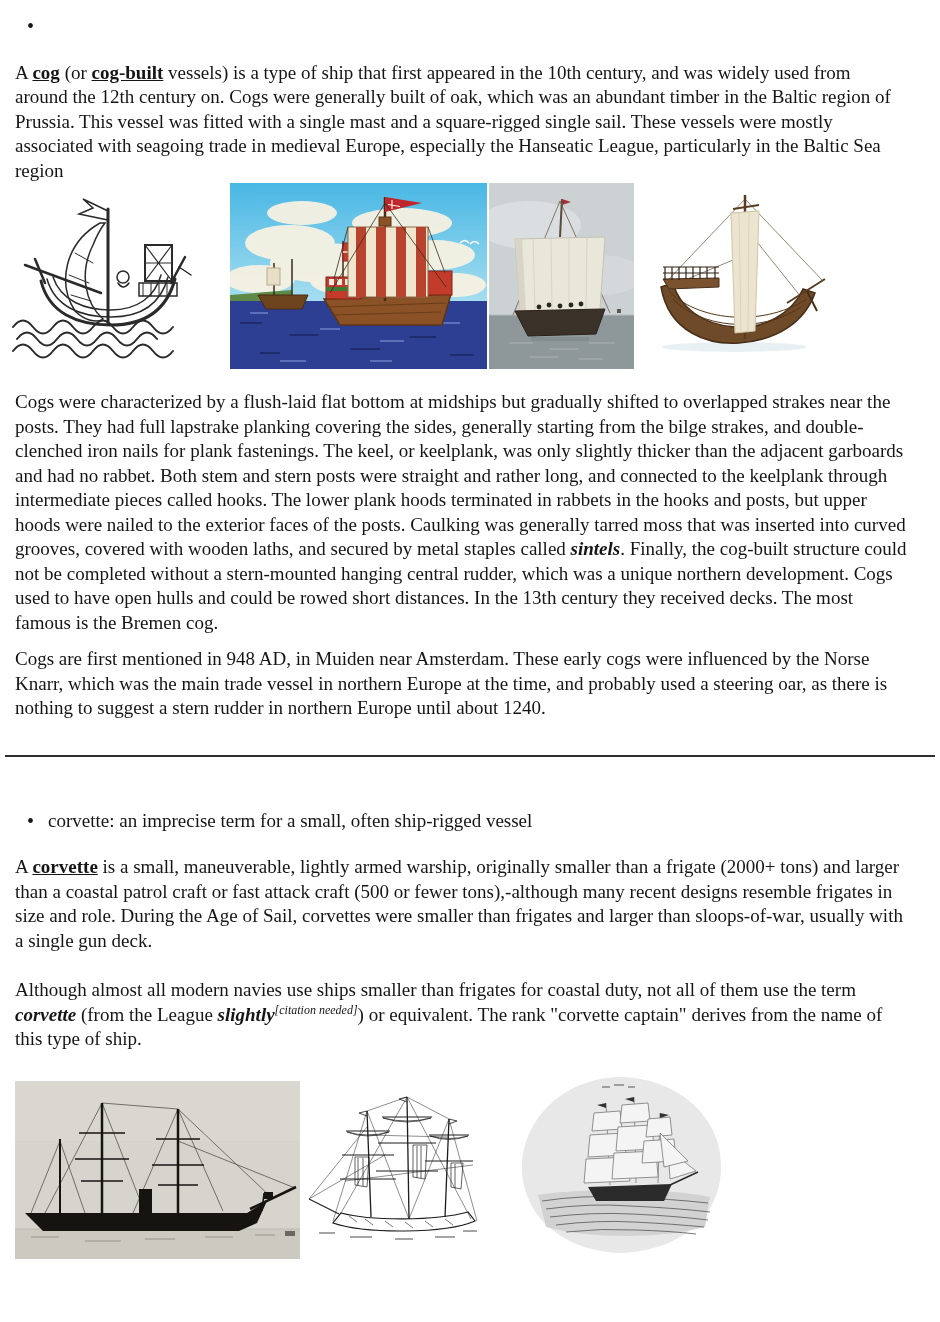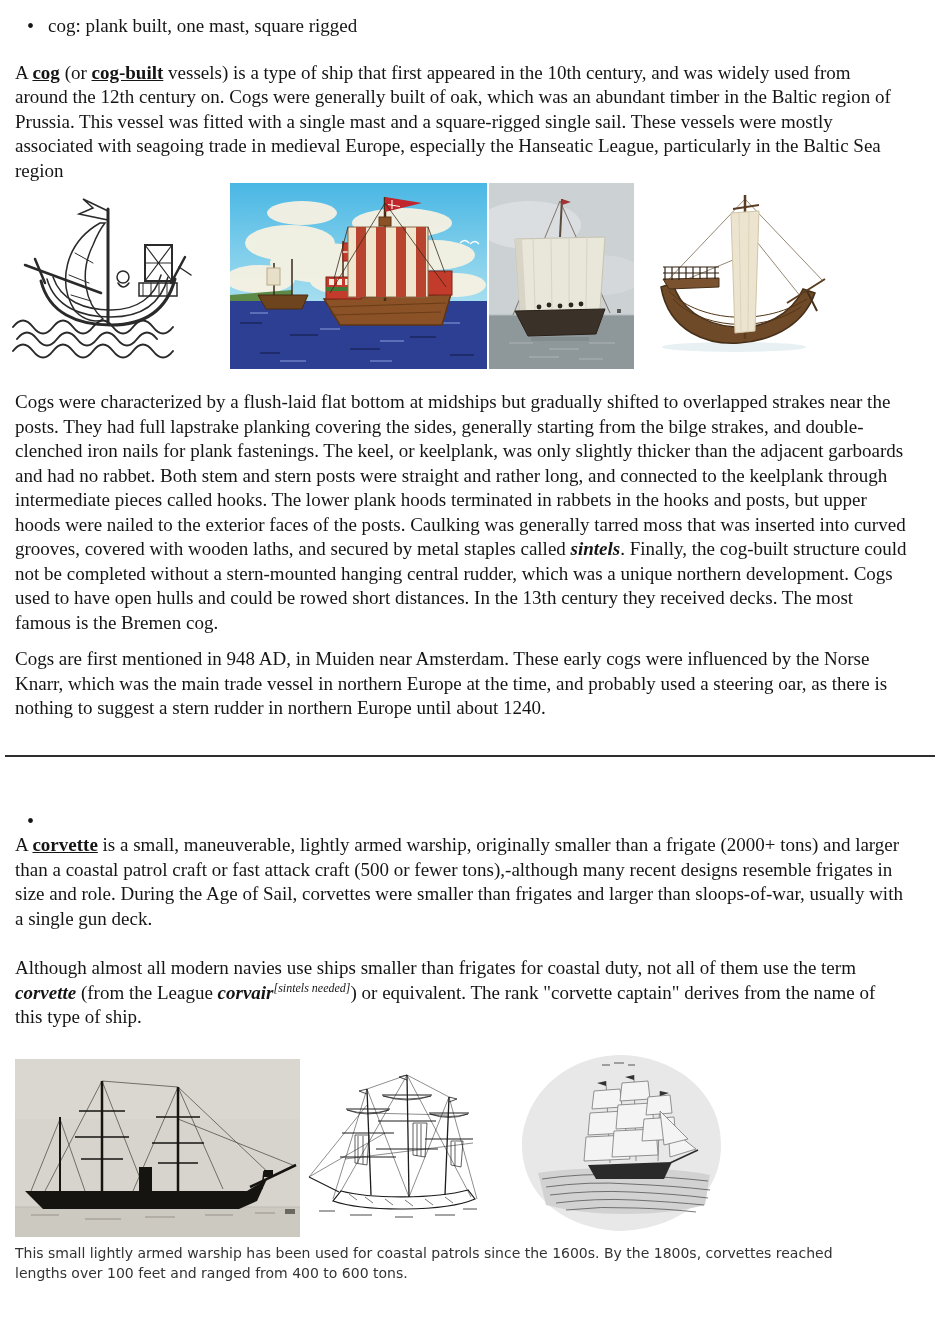--- a/index.html
+++ b/index.html
@@ -11,37 +11,36 @@
   .bullet-row{display:flex;}
   .dot{flex:0 0 33px;box-sizing:border-box;padding-left:12px;font-size:20px;line-height:24.5px;}
   .p1{margin-top:22px;}
   .row1{margin-top:0;margin-left:-10px;display:flex;align-items:flex-start;}
   .row1 svg{display:block;}
   .g15{margin-right:15px;} .g2{margin-right:2px;} .g5{margin-right:5px;}
   .p2{margin-top:21px;}
   .p3{margin-top:12px;}
   hr.divider{border:none;border-top:2px solid #2e2e2e;margin:34px -28px 0 -10px;}
   .b2{margin-top:52px;}
-  .p4{}
+  .p4{margin-top:22px;}
   .p5{margin-top:25px;}
   .row2{margin-top:17px;display:flex;align-items:flex-end;}
   .row2 svg{display:block;}
   .caption{margin-top:6px;font-family:"DejaVu Sans",sans-serif;font-size:14px;line-height:20px;
            color:#333333;max-width:872px;}
   b{font-weight:bold;text-decoration:underline;} i{font-style:italic;font-weight:bold;}
   sup.cite{font-size:12px;font-style:italic;line-height:0;vertical-align:super;}
 </style>
 </head>
 <body>
 
 <div class="page">
 
   <div class="bullet-row">
     <span class="dot">•</span>
-    <span>cog: plank built, one mast, square rigged</span>
   </div>
 
   <p class="p1"><span>A </span><b>cog</b><span> (or </span><b>cog-built</b><span> vessels) is a type of ship that first appeared in the 10th century, and was widely used from around the 12th century on. Cogs were generally built of oak, which was an abundant timber in the Baltic region of Prussia. This vessel was fitted with a single mast and a square-rigged single sail. These vessels were mostly associated with seagoing trade in medieval Europe, especially the Hanseatic League, particularly in the Baltic Sea region</span></p>
 
   <div class="row1">
 
     <svg class="g15" width="210" height="186" viewBox="0 0 210 186" role="img" aria-label="Medieval woodcut engraving of a cog ship with curved furled sail and wavy sea">
       <rect width="210" height="186" fill="#ffffff"></rect>
       <g stroke="#2a2a2a" fill="none" stroke-linecap="round">
         <path d="M8,144 q10,-13 20,0 q10,13 20,0 q10,-13 20,0 q10,13 20,0 q10,-13 20,0 q10,13 20,0 q10,-13 20,0 q10,13 20,0" stroke-width="2"></path>
@@ -199,25 +198,26 @@
   </div>
 
   <p class="p2"><span>Cogs were characterized by a flush-laid flat bottom at midships but gradually shifted to overlapped strakes near the posts. They had full lapstrake planking covering the sides, generally starting from the bilge strakes, and double-clenched iron nails for plank fastenings. The keel, or keelplank, was only slightly thicker than the adjacent garboards and had no rabbet. Both stem and stern posts were straight and rather long, and connected to the keelplank through intermediate pieces called hooks. The lower plank hoods terminated in rabbets in the hooks and posts, but upper hoods were nailed to the exterior faces of the posts. Caulking was generally tarred moss that was inserted into curved grooves, covered with wooden laths, and secured by metal staples called </span><i>sintels</i><span>. Finally, the cog-built structure could not be completed without a stern-mounted hanging central rudder, which was a unique northern development. Cogs used to have open hulls and could be rowed short distances. In the 13th century they received decks. The most famous is the Bremen cog.</span></p>
 
   <p class="p3">Cogs are first mentioned in 948 AD, in Muiden near Amsterdam. These early cogs were influenced by the Norse Knarr, which was the main trade vessel in northern Europe at the time, and probably used a steering oar, as there is nothing to suggest a stern rudder in northern Europe until about 1240.</p>
 
   <hr class="divider">
 
   <div class="bullet-row b2">
     <span class="dot">•</span>
+    <span>corvette: an imprecise term for a small, often ship-rigged vessel</span>
   </div>
 
   <p class="p4"><span>A </span><b>corvette</b><span> is a small, maneuverable, lightly armed warship, originally smaller than a frigate (2000+ tons) and larger than a coastal patrol craft or fast attack craft (500 or fewer tons),-although many recent designs resemble frigates in size and role. During the Age of Sail, corvettes were smaller than frigates and larger than sloops-of-war, usually with a single gun deck.</span></p>
 
-  <p class="p5"><span>Although almost all modern navies use ships smaller than frigates for coastal duty, not all of them use the term </span><i>corvette</i><span> (from the League </span><i>corvair</i><sup class="cite">[sintels needed]</sup><span>) or equivalent. The rank "corvette captain" derives from the name of this type of ship.</span></p>
+  <p class="p5"><span>Although almost all modern navies use ships smaller than frigates for coastal duty, not all of them use the term </span><i>corvette</i><span> (from the League </span><i>slightly</i><sup class="cite">[citation needed]</sup><span>) or equivalent. The rank "corvette captain" derives from the name of this type of ship.</span></p>
 
   <div class="row2">
 
     <svg class="g5" width="285" height="178" viewBox="0 0 285 178" role="img" aria-label="Black and white photograph of a steam corvette with two rigged masts and a funnel">
       <rect width="285" height="178" fill="#d7d4cd"></rect>
       <rect width="285" height="60" fill="#dcd9d2" opacity="0.7"></rect>
       <rect y="148" width="285" height="30" fill="#ccc9c1"></rect>
       <line x1="0" y1="148" x2="285" y2="148" stroke="#bfbcb4"></line>
       <g stroke="#2a2722" stroke-width="0.7" opacity="0.85">
         <line x1="87" y1="22" x2="30" y2="132"></line>
@@ -328,15 +328,14 @@
           <path d="M134,72 L164,70 L166,92 L132,94 Z"></path>
         <path d="M158,80 L186,102 L160,110 Z"></path>
           <path d="M150,64 L178,92 L154,98 Z"></path>
       </g>
       <path d="M78,118 L162,115 L154,132 L86,132 Z" fill="#2a2a2a"></path>
       <line x1="160" y1="116" x2="188" y2="103" stroke="#2a2a2a" stroke-width="1.5"></line>
       <path d="M96,34 l-9,2 l9,3 Z M124,28 l-9,2 l9,3 Z M150,44 l9,2 l-9,3 Z" fill="#333"></path>
     </svg>
   </div>
 
-  <p class="caption">This small lightly armed warship has been used for coastal patrols since the 1600s. By the 1800s, corvettes reached lengths over 100 feet and ranged from 400 to 600 tons.</p>
 
 </div>
 
 </body></html>

